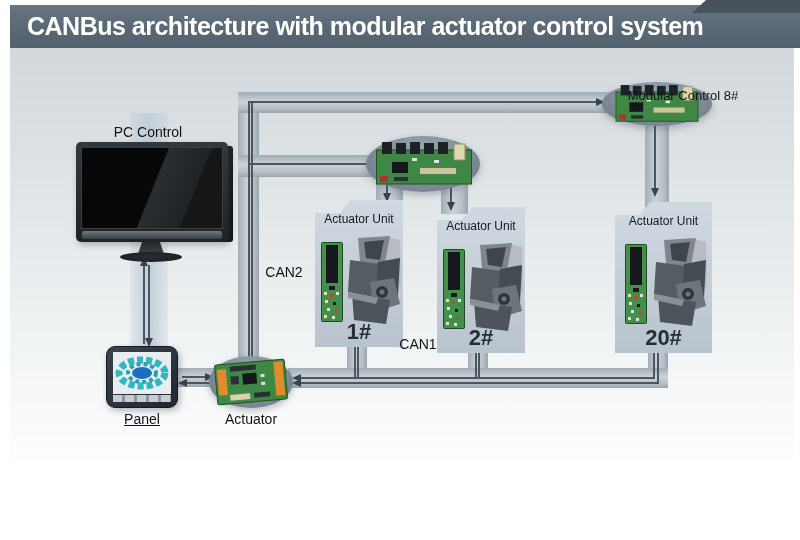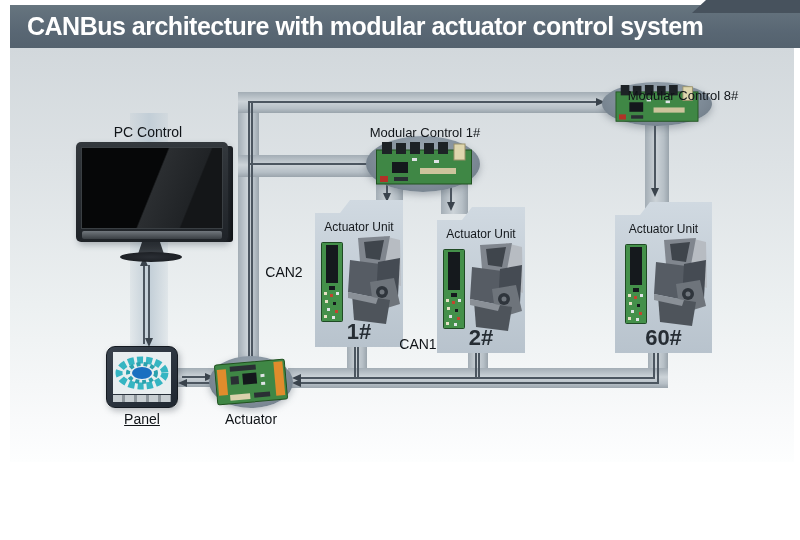--- a/index.html
+++ b/index.html
@@ -28,21 +28,21 @@
   .al{border-top:4px solid transparent;border-bottom:4px solid transparent;border-right:9px solid #3a434c;}
   .ad{border-left:4px solid transparent;border-right:4px solid transparent;border-top:9px solid #3a434c;}
   .au{border-left:4px solid transparent;border-right:4px solid transparent;border-bottom:9px solid #3a434c;}
   
   .pod{position:absolute;border-radius:50%;z-index:3;
        background:radial-gradient(ellipse at 50% 32%,#9da9b4 0%,#808d99 55%,#6b7783 100%);
        box-shadow:0 3px 7px rgba(70,80,92,.35);}
   
   .card{position:absolute;z-index:3;background:linear-gradient(180deg,#d0d9e1 0%,#c3cdd6 55%,#b8c3cd 100%);
         clip-path:polygon(0 13px,25px 13px,35px 0,100% 0,100% 100%,0 100%);}
-  .unit-title{position:absolute;top:20px;left:0;width:100%;text-align:center;
+  .unit-title{position:absolute;top:12px;left:0;width:100%;text-align:center;
               font-size:12px;color:#14181c;}
   .unit-num{position:absolute;bottom:2px;left:0;width:100%;text-align:center;
             font-size:22px;font-weight:bold;color:#262d34;}
   .unit-pcb{position:absolute;left:6px;top:42px;width:22px;height:80px;}
   .unit-machine{position:absolute;right:1px;top:34px;width:58px;height:95px;}
   
   .lbl{position:absolute;z-index:6;font-size:13px;color:#101418;text-align:center;}
   .lbl14{font-size:14px;}
   
   .tower{position:absolute;left:183px;top:146px;width:50px;height:96px;z-index:4;border-radius:3px;
@@ -210,21 +210,20 @@
   <div class="lbl lbl14" style="left:106px;top:411px;width:72px;text-decoration:underline;">Panel</div>
 
   <div class="pod" style="left:209px;top:356px;width:84px;height:52px;"></div>
   <div class="art" style="left:215px;top:359px;width:72px;height:46px;transform:rotate(-5deg);">
       <svg>
         <use href="#pcbm"></use>
       </svg>
     </div>
   <div class="lbl lbl14" style="left:205px;top:411px;width:92px;">Actuator</div>
 
-  <div class="lbl" style="left:355px;top:125px;width:140px;">Modular Control 1#</div>
   <div class="pod" style="left:366px;top:136px;width:114px;height:56px;"></div>
   <div class="art" style="left:376px;top:142px;width:96px;height:44px;">
       <svg>
         <use href="#pcbh"></use>
       </svg>
     </div>
 
   <div class="lbl" style="left:598px;top:56px;width:170px;margin-top:32px;">Modular Control 8#</div>
   <div class="pod" style="left:602px;top:82px;width:110px;height:44px;"></div>
   <div class="art" style="left:611px;top:85px;width:92px;height:38px;">
@@ -268,19 +267,19 @@
     <div class="unit-pcb" style="left:10px;">
         <svg>
           <use href="#pcbv"></use>
         </svg>
       </div>
     <div class="unit-machine" style="right:4px;">
         <svg>
           <use href="#machine"></use>
         </svg>
       </div>
-    <div class="unit-num">60#</div>
+    <div class="unit-num">20#</div>
   </div>
 
   <div class="lbl lbl14" style="left:262px;top:264px;width:44px;">CAN2</div>
   <div class="lbl lbl14" style="left:396px;top:336px;width:44px;">CAN1</div>
 
 </div>
 
 </body></html>

